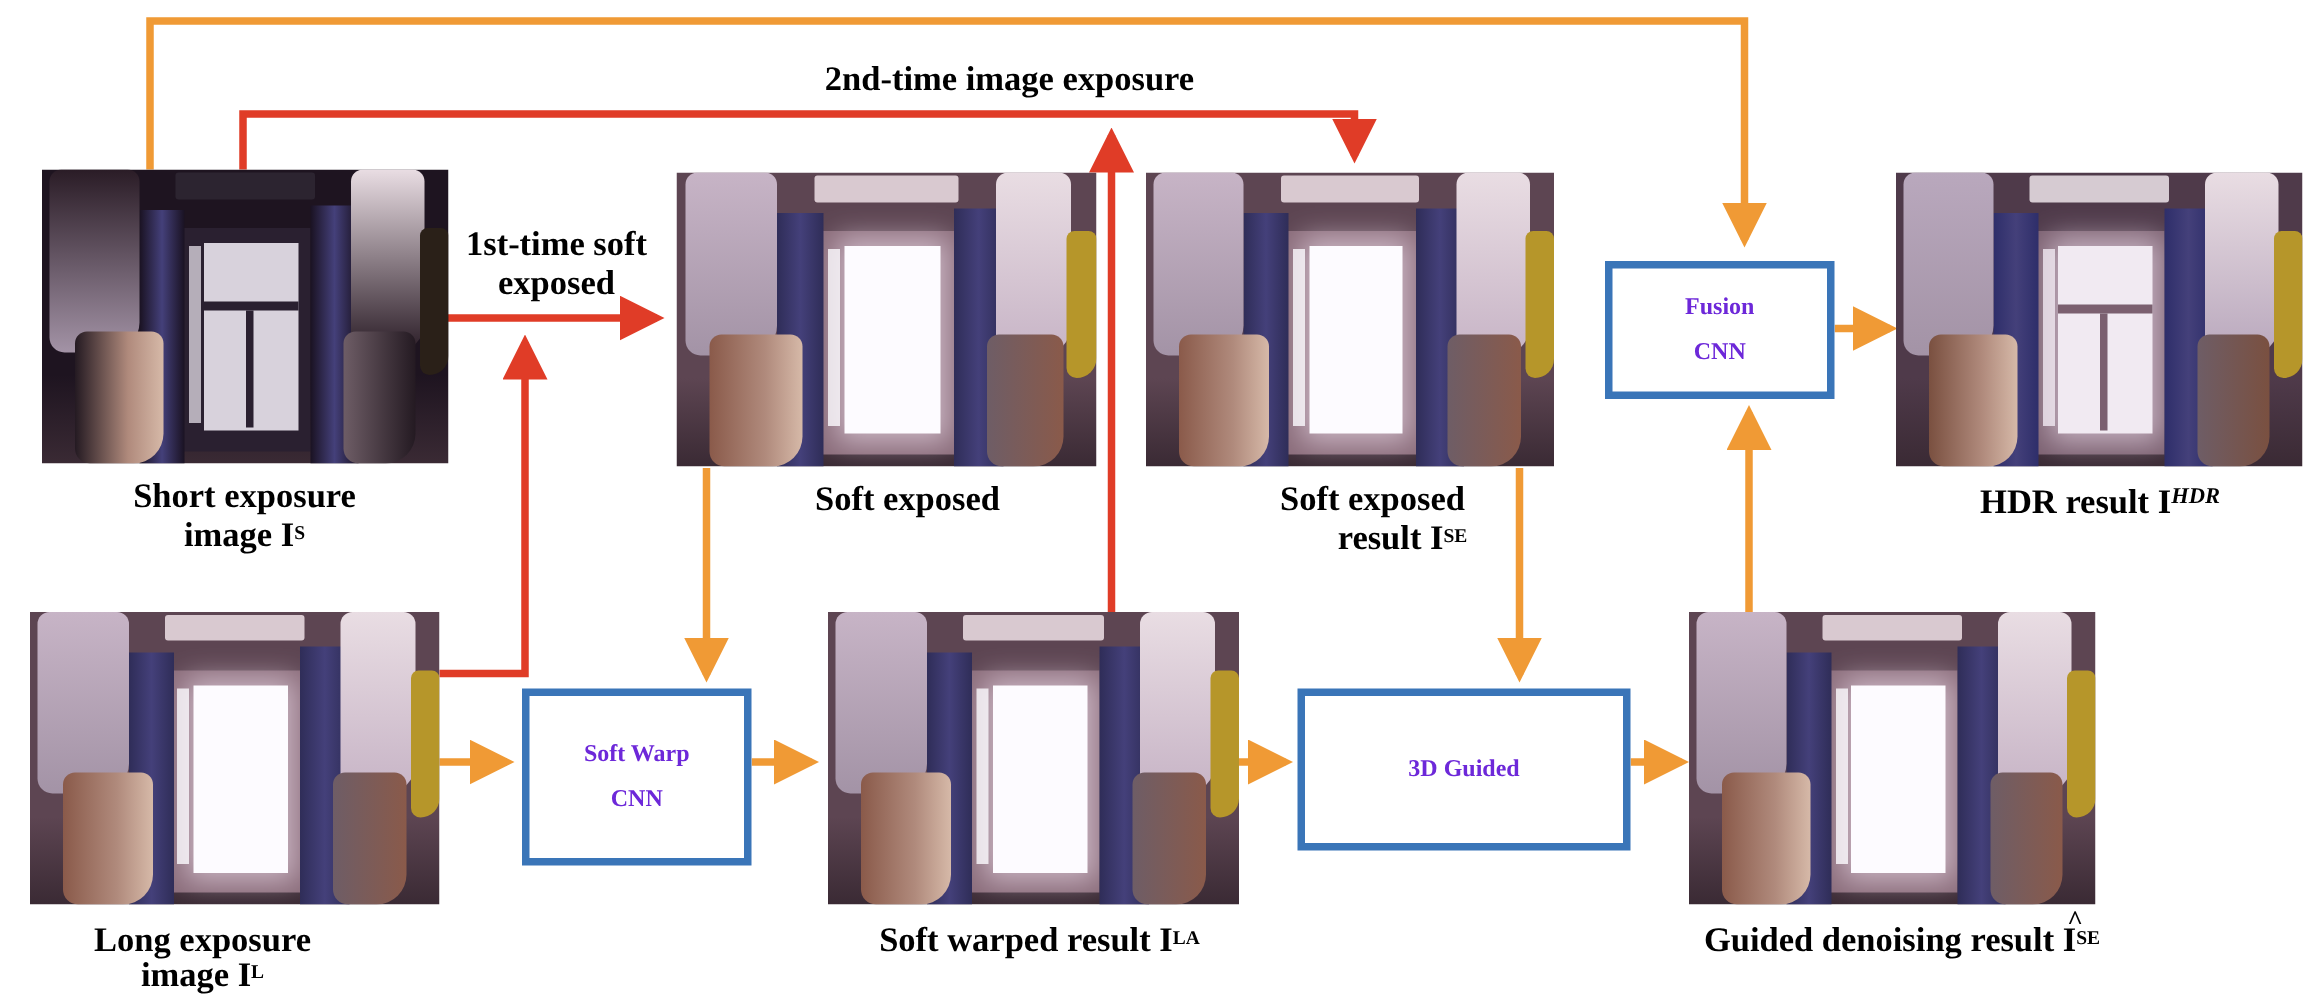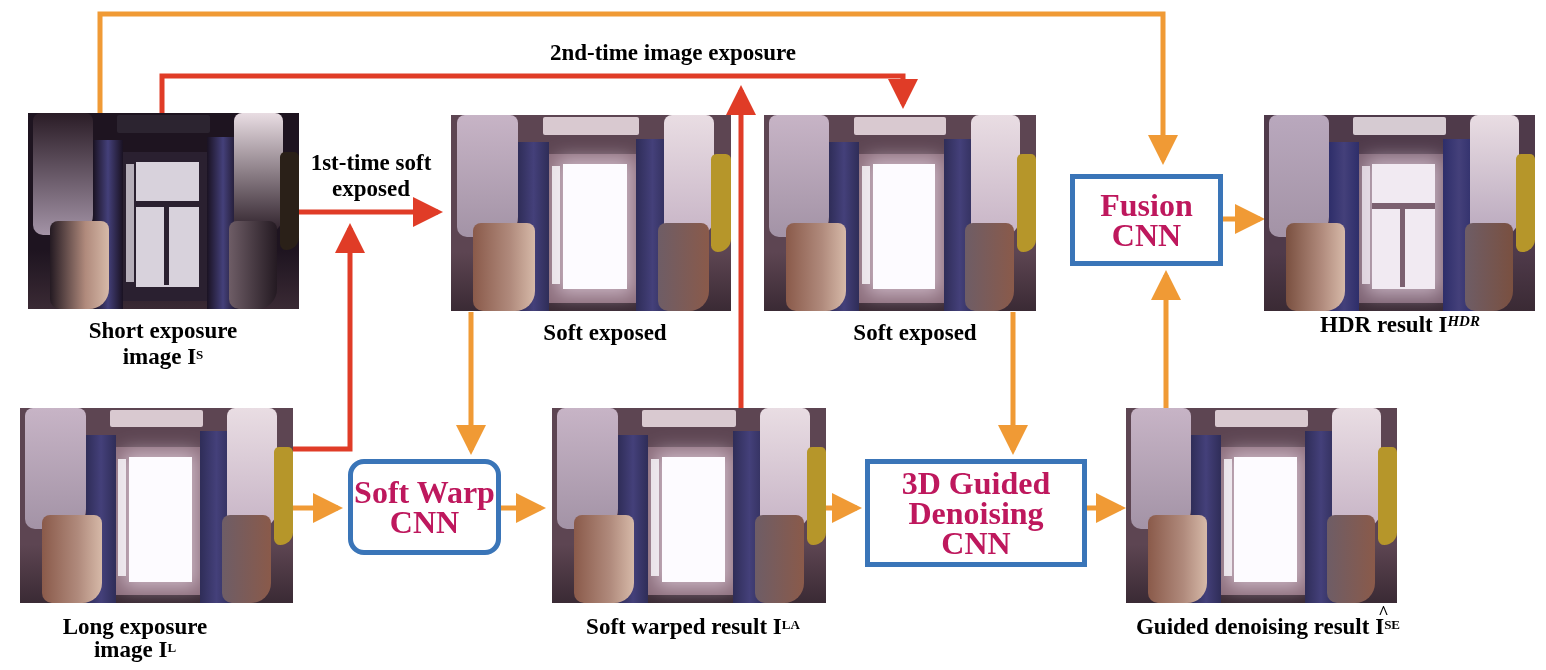--- a/index.html
+++ b/index.html
@@ -19,21 +19,21 @@
 
   .label { position: absolute; font-weight: bold; color: #000; font-size: 23px; line-height: 26px;
            text-align: center; white-space: nowrap; }
   .label sup { font-size: 13px; vertical-align: top; position: relative; top: -2px; }
   .label sup.it { font-style: italic; font-size: 15px; top: -4px; }
   .hat { position: relative; display: inline-block; }
   .hat::before { content: "^"; position: absolute; left: 3px; top: -14px; font-size: 18px; }
 
   .cnn-box { position: absolute; border: 5px solid #3a75b8; background: #fff; box-sizing: border-box;
              display: flex; align-items: center; justify-content: center; text-align: center;
-             font-weight: bold; font-size: 32px; line-height: 30px; color: #be185d; }
+             font-weight: bold; font-size: 16px; line-height: 30px; color: #6d28d9; }
 </style>
 </head>
 <body>
 
 <div id="canvas">
 
   <svg id="wires" viewBox="0 0 1546 670">
     <defs>
       <marker id="ahO" markerWidth="6" markerHeight="6" refX="5" refY="3" orient="auto" markerUnits="strokeWidth">
         <path d="M0,0 L6,3 L0,6 z" fill="#f09a35"></path>
@@ -69,27 +69,27 @@
 
     <line x1="1223" y1="219" x2="1260" y2="219" stroke="#f09a35" stroke-width="5" marker-end="url(#ahO)"></line>
   </svg>
 
   <div class="label" style="left:298px; top:150px; width:146px;">
     <div>1st-time soft</div>
     <div>exposed</div>
   </div>
   <div class="label" style="left:540px; top:40px; width:266px;">2nd-time image exposure</div>
 
-  <div class="cnn-box" style="left:348px; top:459px; width:153px; height:96px;border-radius:16px;">
+  <div class="cnn-box" style="left:348px; top:459px; width:153px; height:118px;">
     <div><span>Soft Warp</span><br>
          <span>CNN</span></div>
   </div>
   <div class="cnn-box" style="left:865px; top:459px; width:222px; height:108px;">
     <div><span>3D Guided</span><br>
-         <span>Denoising CNN</span></div>
+         </div>
   </div>
   <div class="cnn-box" style="left:1070px; top:174px; width:153px; height:92px;">
     <div><span>Fusion</span><br>
          <span>CNN</span></div>
   </div>
 
   <div class="photo scene-dark" style="left:28px; top:113px; width:271px; height:196px;">
       <div class="wall" style="background: linear-gradient(rgb(30, 20, 32) 0%, rgb(30, 20, 32) 70%, rgb(58, 42, 52) 100%);"></div>
       <div class="ac" style="left: 33%; top: 1%; width: 34%; background: rgb(44, 36, 48);"></div>
       <div class="window" style="left: 34%; top: 20%; width: 32%; height: 76%; background: rgb(42, 32, 48);"></div>
@@ -196,23 +196,24 @@
     <div>Short exposure</div>
     <div><span>image I</span><sup>S</sup></div>
   </div>
 
   <div class="label" style="left:500px; top:320px; width:210px;">
     <div>Soft exposed</div>
   </div>
 
   <div class="label" style="left:810px; top:320px; width:210px;">
     <div>Soft exposed</div>
-  </div>
-
-  <div class="label" style="left:1270px; top:312px; width:260px;">
+    <div style="padding-left:40px;"><span>result I</span><sup>SE</sup></div>
+  </div>
+
+  <div class="label" style="left:1270px; top:322px; width:260px;">
     <span>HDR result I</span><sup class="it">HDR</sup>
   </div>
 
   <div class="label" style="left:20px; top:614px; width:230px;">
     <div>Long exposure</div>
     <div style="line-height:20px;"><span>image I</span><sup>L</sup></div>
   </div>
 
   <div class="label" style="left:1108px; top:614px; width:320px;">
     <span>Guided denoising result </span><span class="hat">I</span><sup>SE</sup>

